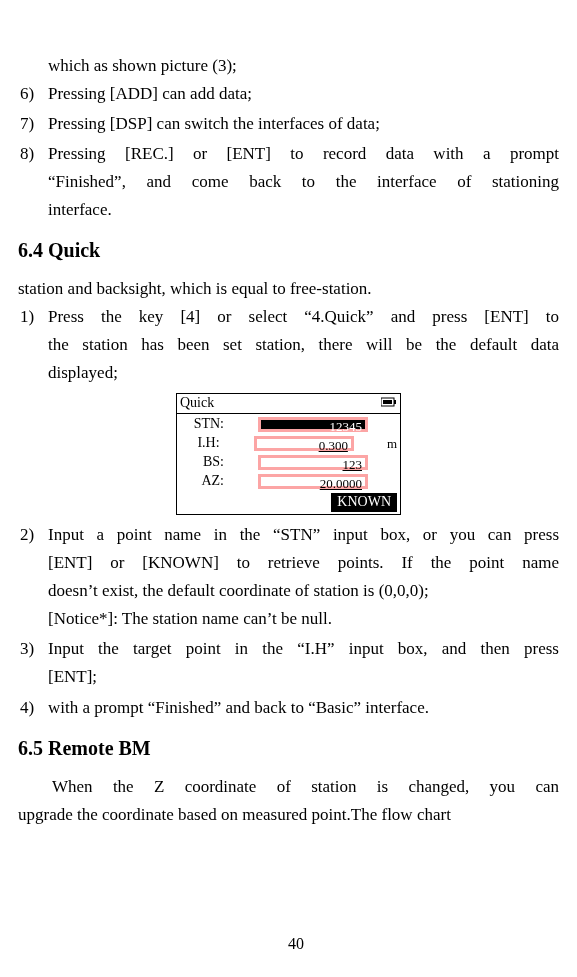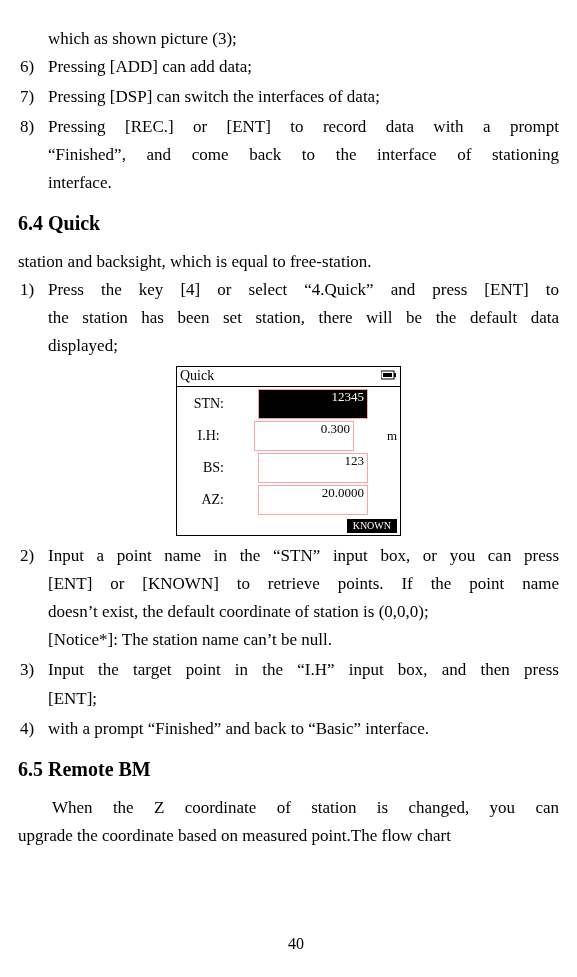--- a/index.html
+++ b/index.html
@@ -29,20 +29,21 @@
     .continued-list .txt {
       flex: 1;
       text-align: justify;
     }
     .justify-line {
       text-align: justify;
       text-align-last: justify;
     }
     .leading-text {
       padding-left: 30px;
+      margin-top: 27px;
     }
     h2.section-heading {
       font-size: 20px;
       font-weight: bold;
       margin: 10px 0 8px 0;
     }
     .quick-panel {
       width: 225px;
       margin: 6px auto 6px auto;
       border: 1px solid #000;
@@ -70,46 +71,47 @@
       margin-top: 2px;
       gap: 30px;
     }
     .quick-label {
       width: 48px;
       text-align: right;
       padding-right: 4px;
     }
     .quick-input {
       width: 110px;
-      border: 1px solid #fca5a5;
+      border: 3px solid #fca5a5;
       text-align: right;
       padding: 0 3px;
-      height: 30px;
+      height: 15px;
       line-height: 13px;
       font-size: 13px;
+      text-decoration: underline;
     }
     .quick-input.active {
       background: #000;
       color: #fff;
     }
     .quick-unit {
       padding-left: 3px;
       font-size: 13px;
     }
     .quick-button-row {
       display: flex;
       justify-content: flex-end;
       padding: 2px 3px 0 3px;
       margin-top: 2px;
     }
     .known-btn {
       background: #000;
       color: #fff;
       padding: 1px 6px;
-      font-size: 10px;
+      font-size: 14px;
     }
     .page-number {
       position: absolute;
       bottom: 20px;
       left: 15px;
       right: 0;
       text-align: center;
       font-size: 16px;
     }
   </style>

